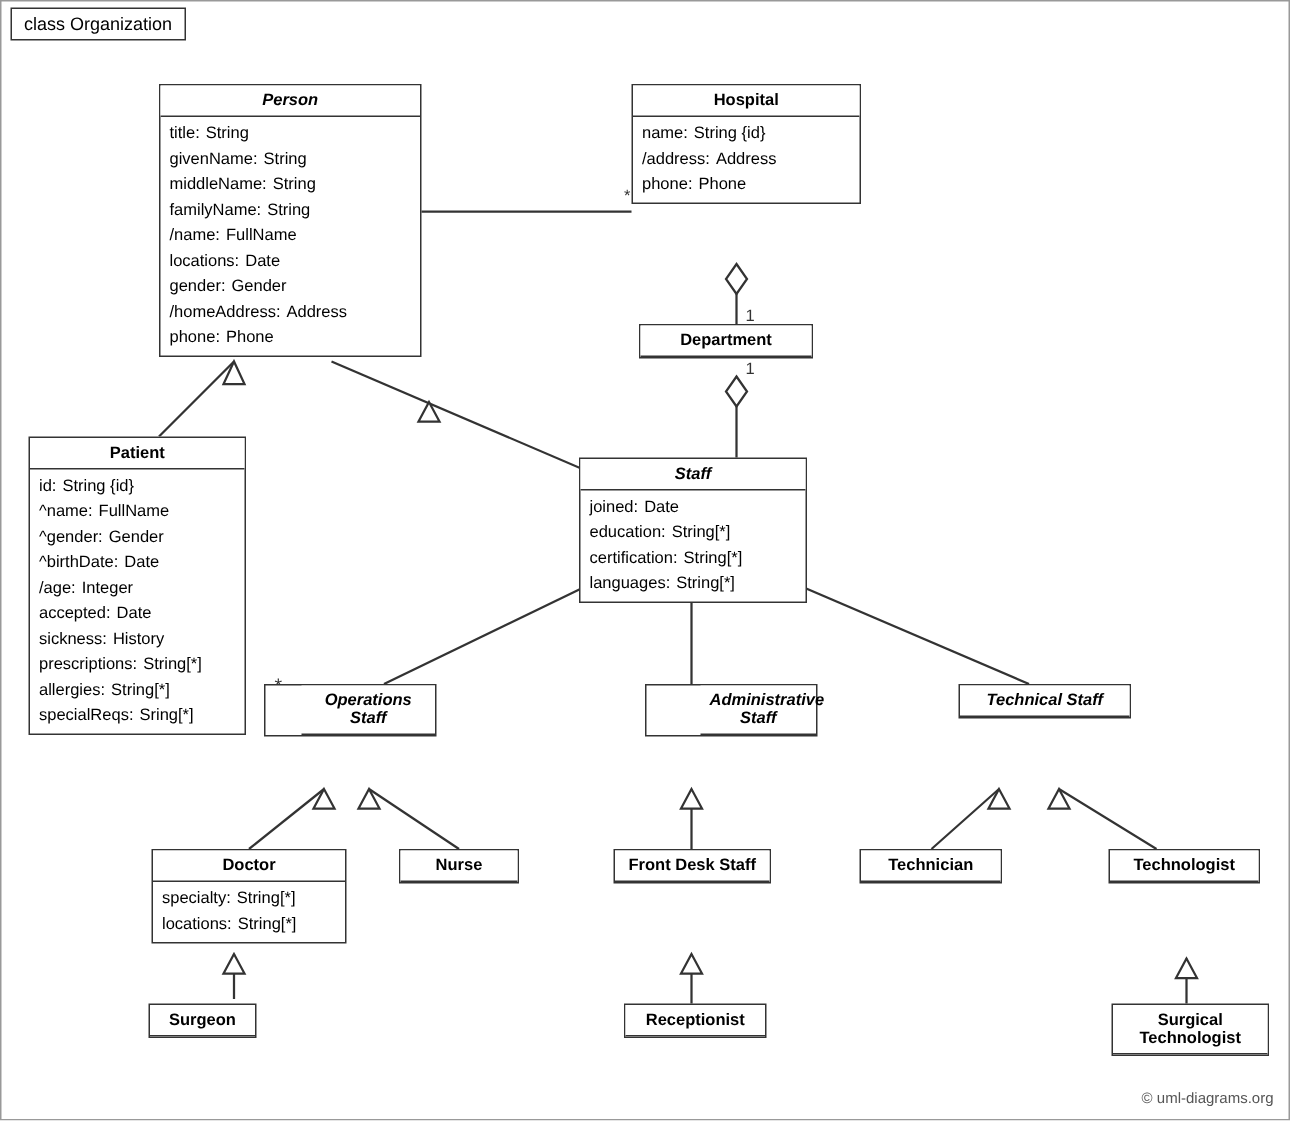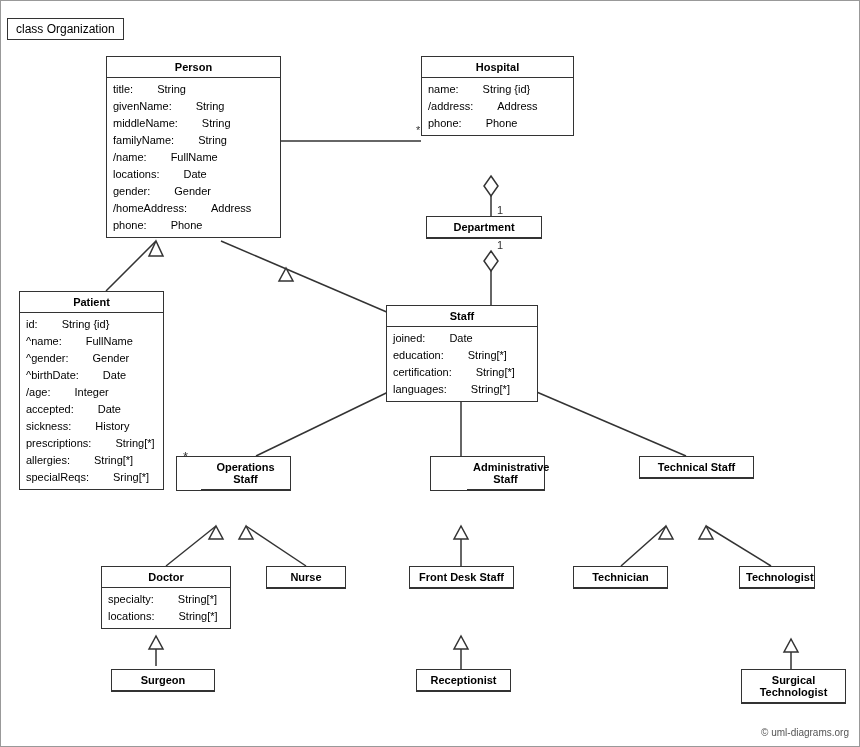--- a/index.html
+++ b/index.html
@@ -26,43 +26,44 @@
       text-align: left;
     }
     .uml-box .box-title {
       text-align: center;
       padding: 4px 6px;
       border-bottom: 1.5px solid #333;
       font-weight: bold;
       background: #fff;
     }
     .uml-box .box-title.italic {
+      font-style: italic;
     }
     .uml-box .box-body {
       padding: 3px 6px;
     }
     .uml-box .box-body .attr-row {
       display: flex;
-      gap: 24px;
+      gap: 4px;
       line-height: 1.55;
     }
     .attr-name { white-space: nowrap; }
     .attr-type { white-space: nowrap; }
 
     svg.connections {
       position: absolute;
       top: 0; left: 0;
       width: 860px;
       height: 747px;
       pointer-events: none;
     }
 
     .diagram-title {
       position: absolute;
-      top: 17px;
+      top: 4px;
       left: 6px;
       border: 1.5px solid #333;
       padding: 3px 8px;
       background: #fff;
       font-size: 12px;
     }
     .copyright {
       position: absolute;
       bottom: 8px;
       right: 10px;
@@ -314,25 +315,25 @@
   </div>
 
   <div class="uml-box" style="left:408px; top:565px; width:105px; text-align:center;">
     <div class="box-title">Front Desk Staff</div>
   </div>
 
   <div class="uml-box" style="left:572px; top:565px; width:95px;">
     <div class="box-title">Technician</div>
   </div>
 
-  <div class="uml-box" style="left:738px; top:565px; width:76px;">
+  <div class="uml-box" style="left:738px; top:565px; width:101px;">
     <div class="box-title">Technologist</div>
   </div>
 
-  <div class="uml-box" style="left:110px; top:668px; width:104px;">
+  <div class="uml-box" style="left:98px; top:668px; width:72px;">
     <div class="box-title">Surgeon</div>
   </div>
 
   <div class="uml-box" style="left:415px; top:668px; width:95px;">
     <div class="box-title">Receptionist</div>
   </div>
 
   <div class="uml-box" style="left:740px; top:668px; width:105px; text-align:center;">
     <div class="box-title">Surgical Technologist</div>
   </div>

